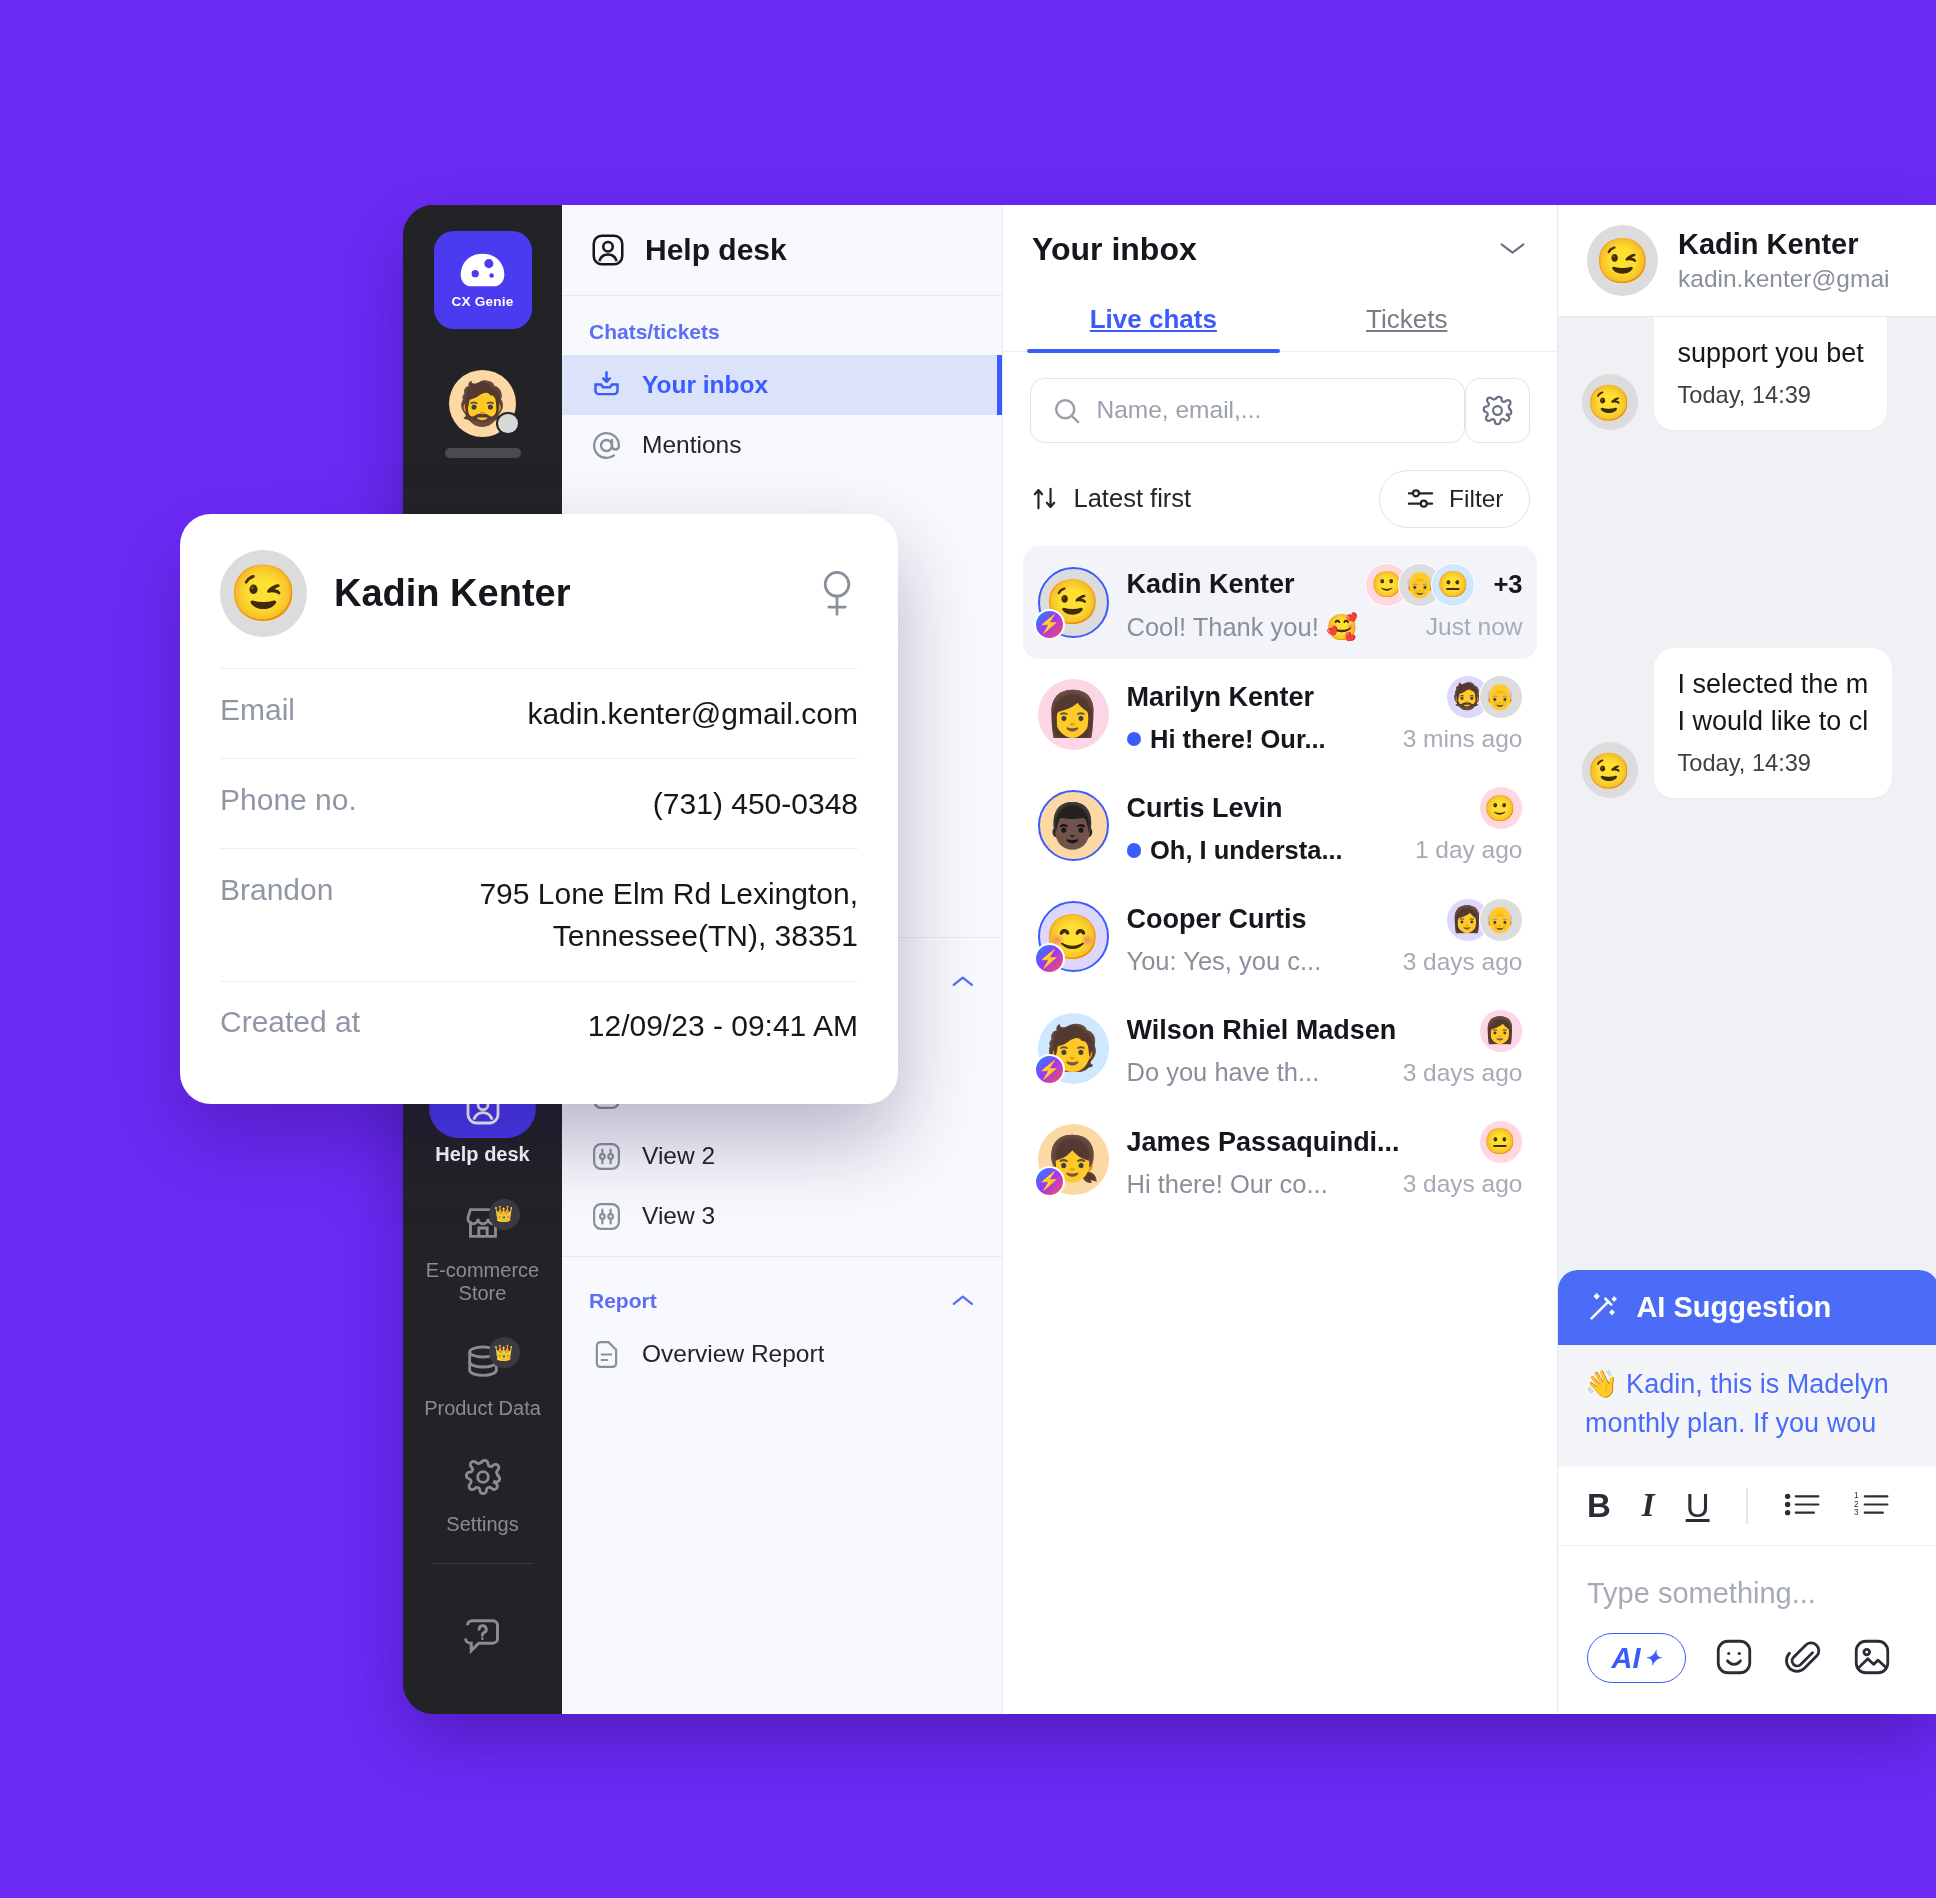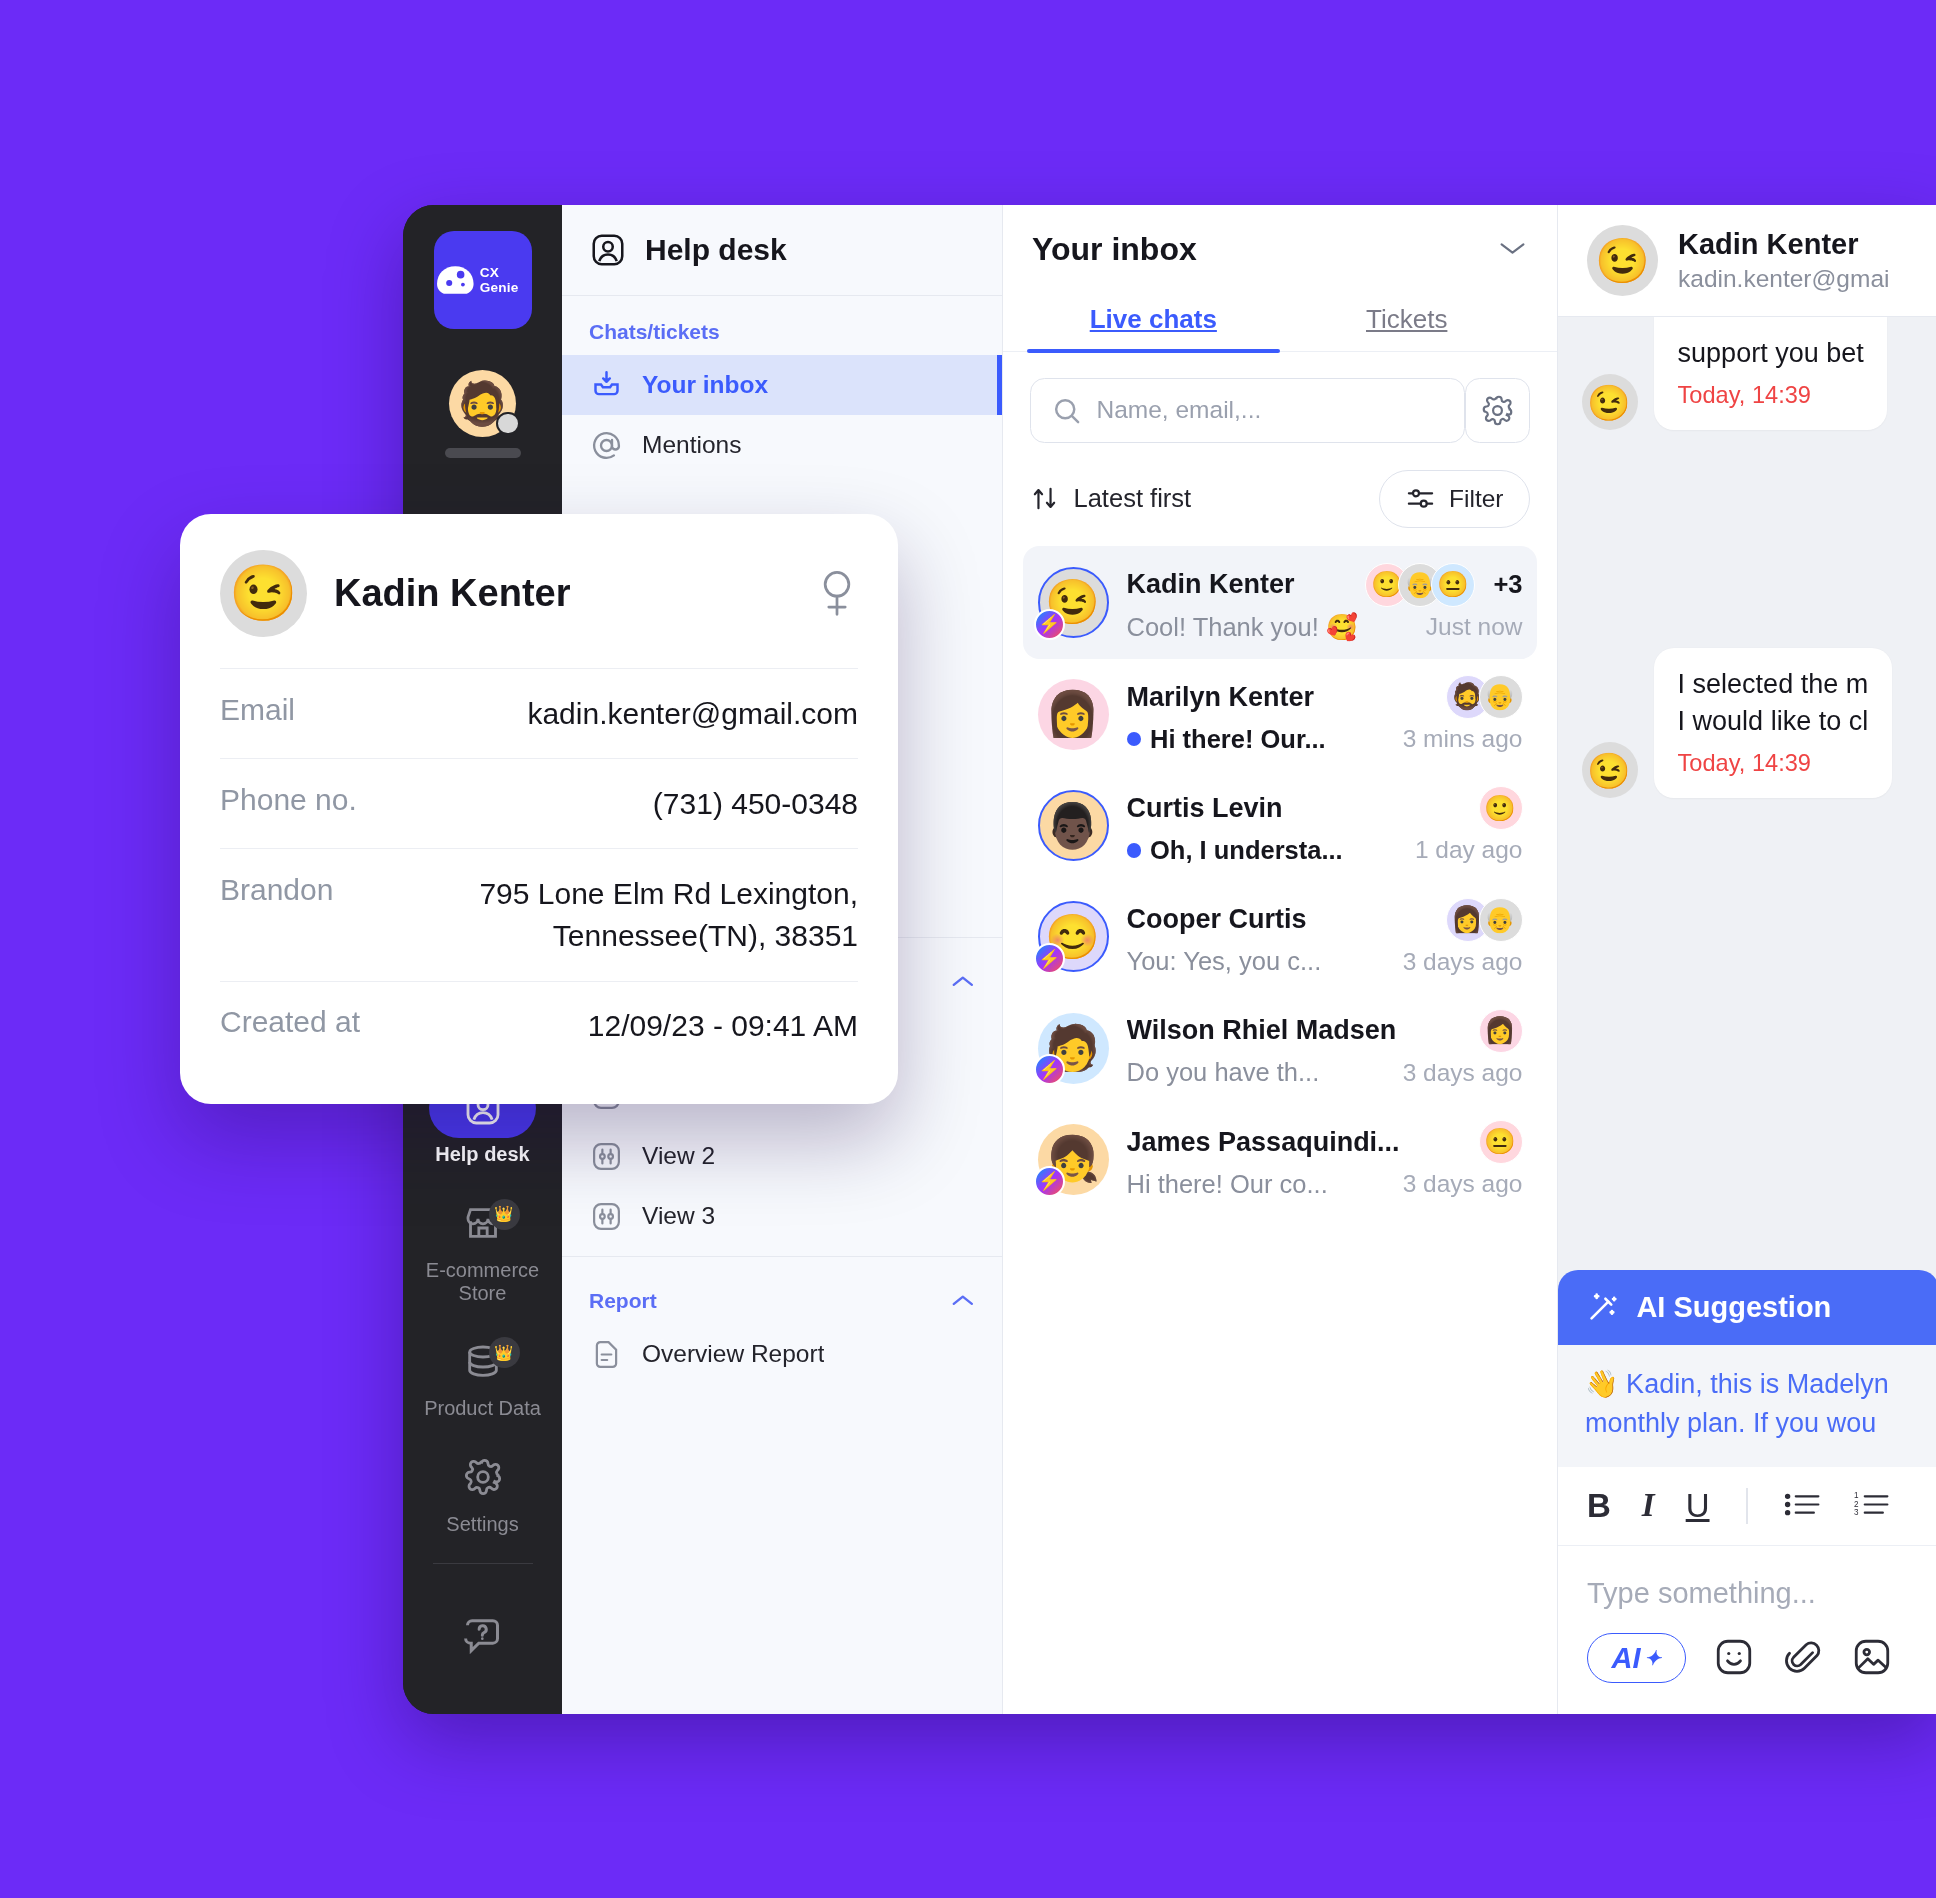--- a/index.html
+++ b/index.html
@@ -30,24 +30,25 @@
     display: flex; flex-direction: column;
     align-items: center;
     padding-top: 25.5px;
     position: relative;
     flex: 0 0 159px;
   }
   .brand-tile {
     width: 98px; height: 98px;
     background: #4a3af0;
     border-radius: 20px;
-    display: flex; flex-direction: row;
+    display: flex; flex-direction: column;
     align-items: center; justify-content: center;
     gap: 3.6px;
     margin-bottom: 27px;
+    text-align: center;
   }
   .brand-glyph { width: 51px; height: 40px; display:block; }
   .brand-name { color: #fff; font-size: 13.6px; font-weight: 700; letter-spacing:0.2px; }
   .rail-user {
     width: 109px;
     border-radius: 20px;
     padding: 14.5px 0 9px;
     display: flex; flex-direction: column; align-items: center;
   }
   .rail-ava {
@@ -209,21 +210,21 @@
   .conv-mail { font-size: 24.5px; color:#8a8f9c; margin-top: 3.6px; white-space:nowrap;}
   .conv-body { flex:1; padding: 0 0 0 23.6px; position:relative; overflow:hidden; }
   .bubble-row { display:flex; align-items:flex-end; gap: 16.4px; margin-top: 20px; }
   .b-ava { width: 56px; height:56px; border-radius:50%; background:#dcdcdc;
     display:flex; align-items:center; justify-content:center; font-size:35px; flex:0 0 56px; line-height:1;}
   .bubble {
     background:#fff; border-radius: 20px; padding: 18px 23.6px;
     font-size: 27px; color:#16161d; line-height:1.35; min-width: 0;
     box-shadow: 0 0.9px 1.8px rgba(0,0,0,.04);
   }
-  .b-time { font-size: 23.6px; color:#ef4444; margin-top: 9px; }
+  .b-time { font-size: 23.6px; color:#404040; margin-top: 9px; }
   .b-first { margin-top: 0; padding-top: 0; }
   .b-first .bubble { border-radius: 0 0 20px 20px; }
 
   .ai-suggest { margin-top: auto; }
   .ai-head {
     background:#4a6cf7; color:#fff; display:flex; align-items:center; gap: 16.4px;
     padding: 20px 27px; border-radius: 20px 20px 0 0; font-size:29px; font-weight:700;
   }
   .ai-body {
     background:#f3f5f9; padding: 20px 27px 23.6px;

